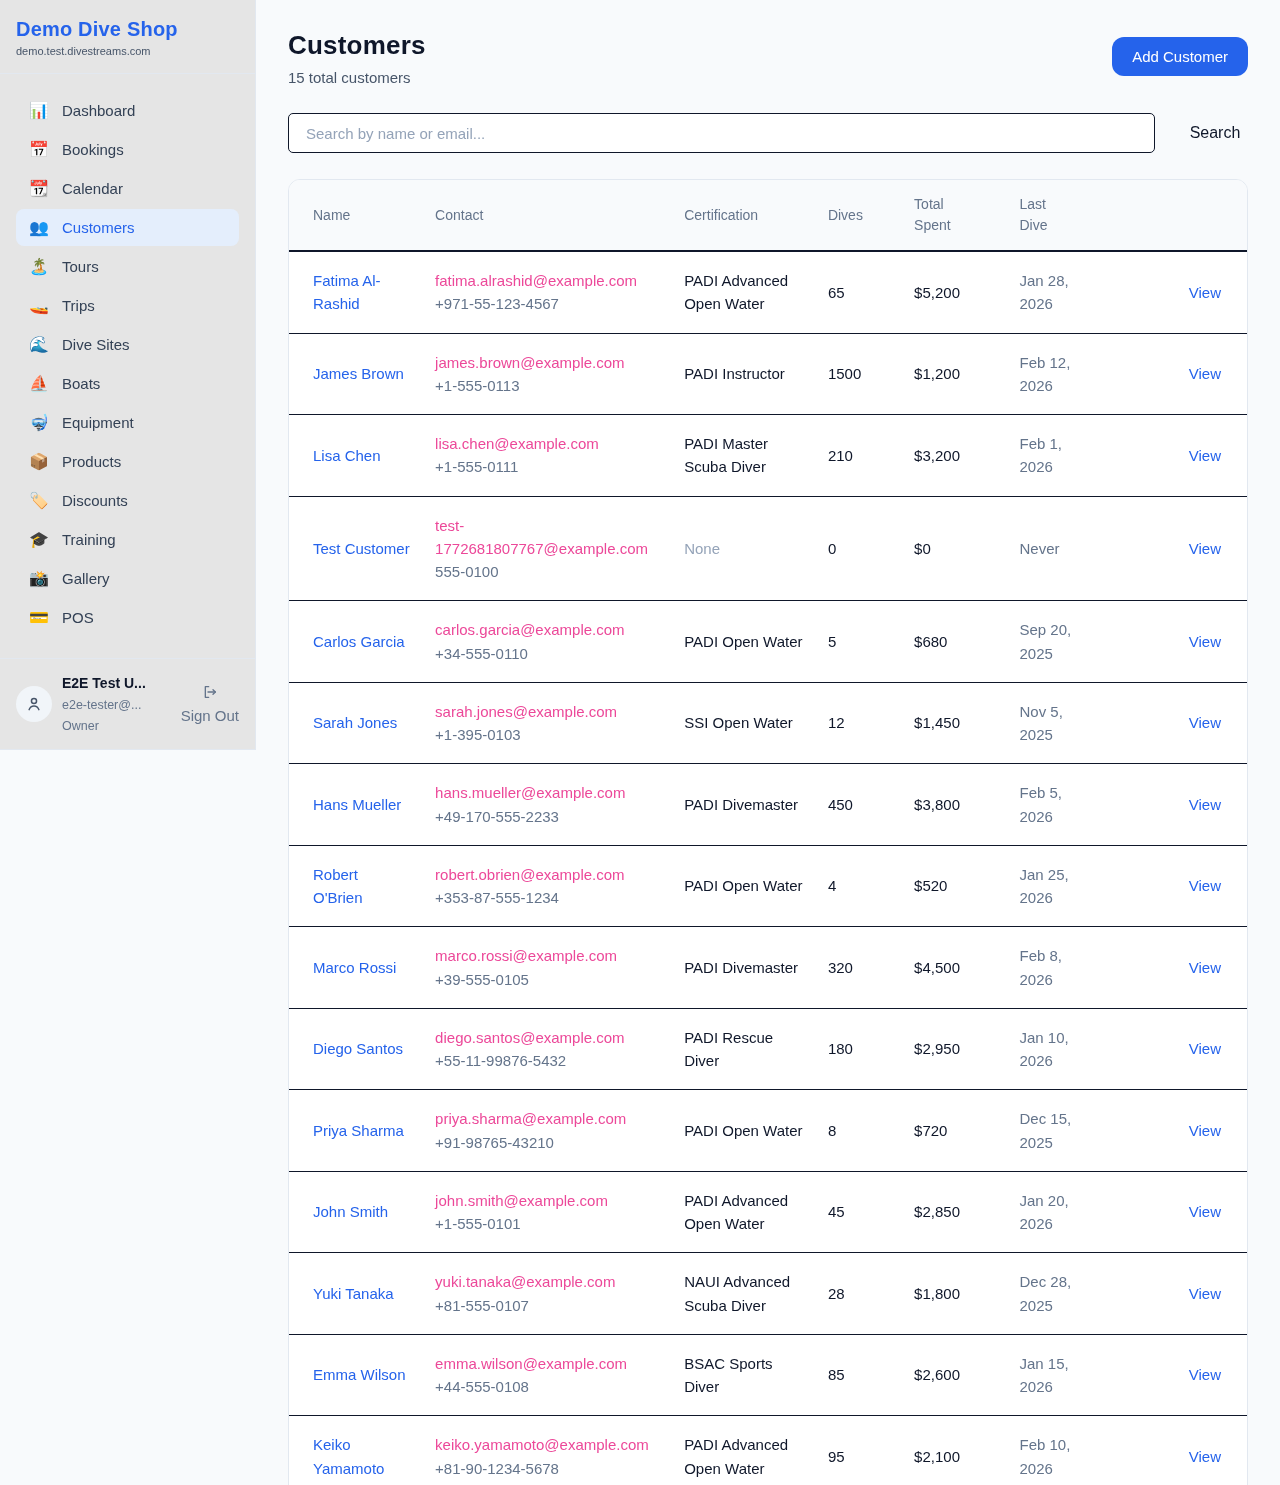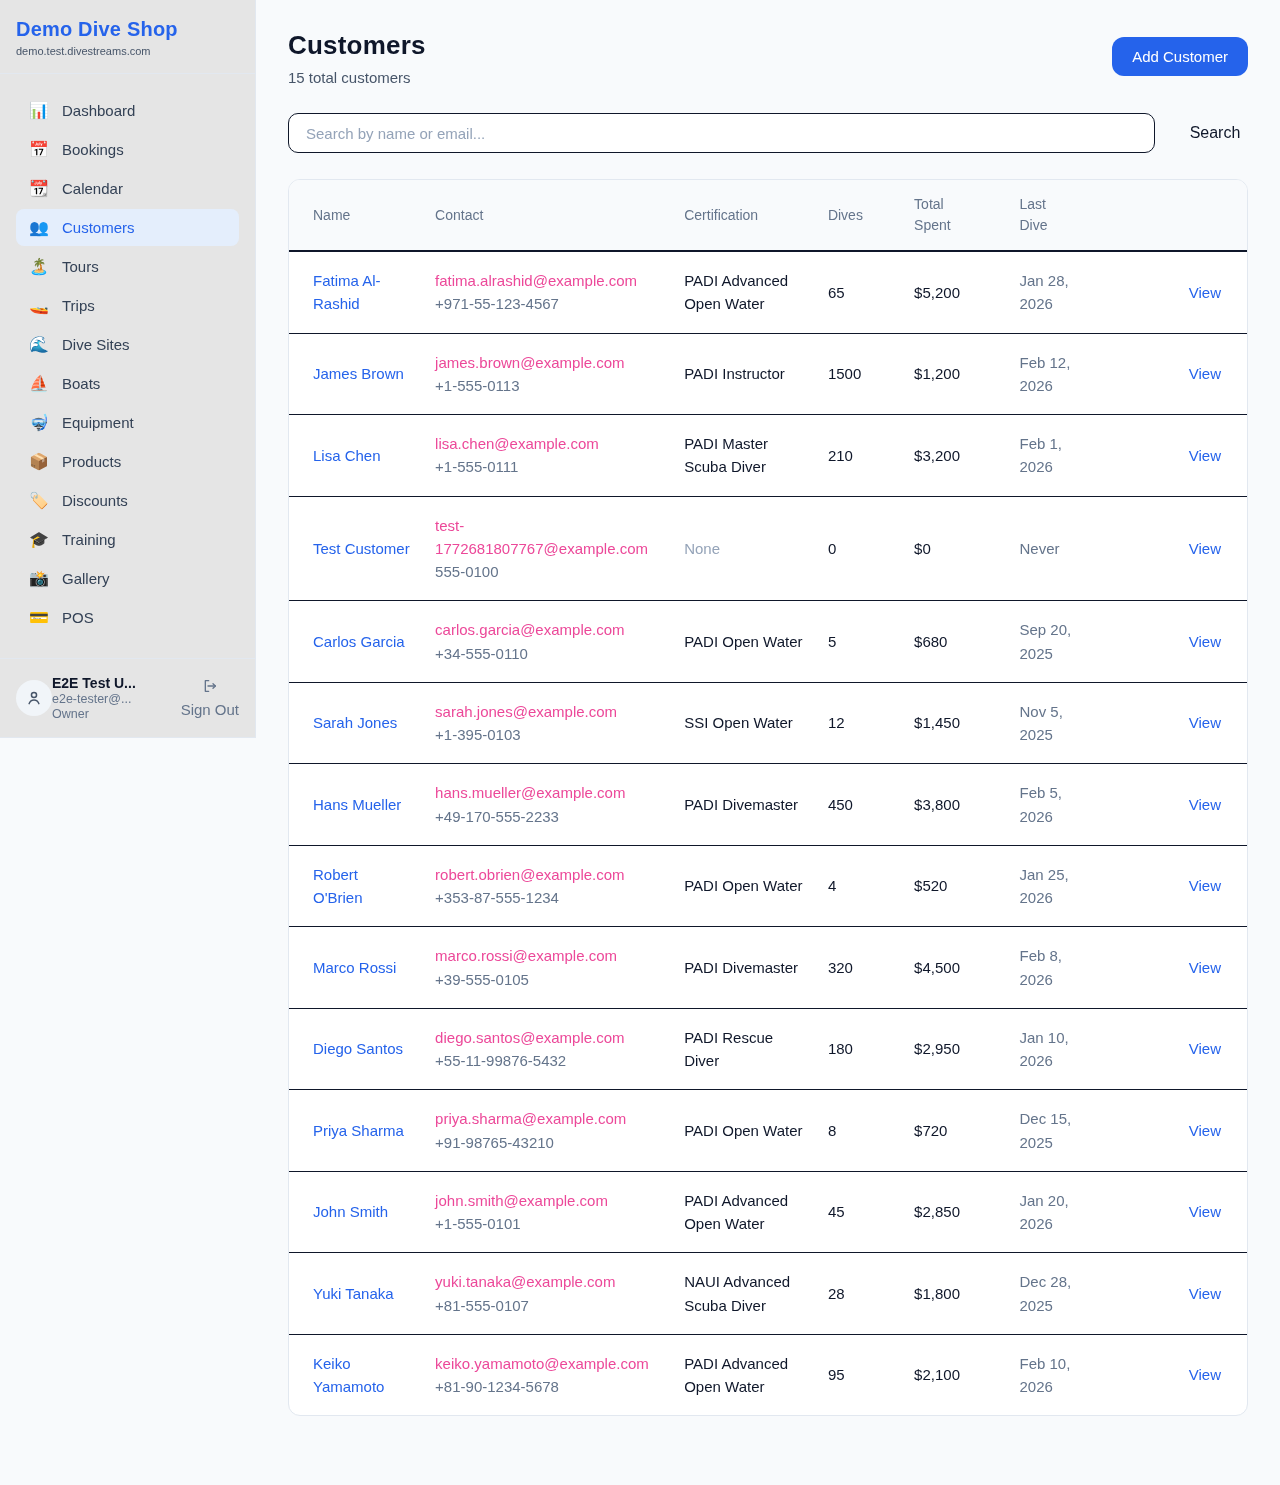--- a/index.html
+++ b/index.html
@@ -21,50 +21,50 @@
   .nav-item {
     display: flex; align-items: center; gap: 13px;
     padding: 10px 13px; border-radius: 8px; margin-bottom: 2px;
     font-size: 15px; color: #334155; cursor: pointer;
   }
   .nav-item.active { background: #e4eefc; color: #2563eb; font-weight: 500; }
   .nav-icon { width: 20px; font-size: 16px; line-height: 1; text-align: center; flex: none; }
 
   .sidebar-footer {
     border-top: 1px solid #e2e8f0; margin-top: 6px;
-    padding: 16px 16px; display: flex; align-items: center; 
+    padding: 16px 16px; display: flex; align-items: center; gap: 10px;
   }
   .avatar {
     width: 36px; height: 36px; border-radius: 50%; background: #f1f5f9;
     display: flex; align-items: center; justify-content: center; flex: none;
   }
   .user-info { min-width: 0; width: 96px; }
   .user-name { font-size: 14px; font-weight: 700; color: #0f172a; white-space: nowrap; }
-  .user-email, .user-role { font-size: 12.5px; color: #64748b; white-space: nowrap; margin-top: 1px; }
+  .user-email, .user-role { font-size: 12.5px; color: #64748b; white-space: nowrap; margin-top: 7px; }
   .signout {
     margin-left: auto; display: flex; align-items: center; gap: 7px;
     color: #64748b; font-size: 15px; background: none; border: none;
     cursor: pointer; font-family: inherit; white-space: nowrap; flex-direction: column;
   }
 
   
   .main { margin-left: 256px; padding: 30px 32px 34px 32px; }
   .main-header { display: flex; align-items: flex-start; justify-content: space-between; }
   .page-title { font-size: 26px; font-weight: 700; color: #0f172a; letter-spacing: .2px; }
   .page-subtitle { font-size: 15px; color: #475569; margin-top: 8px; }
   .btn-primary {
     background: #2563eb; color: #ffffff; border: none; border-radius: 12px;
     font-size: 15px; font-weight: 500; padding: 11px 20px; cursor: pointer;
     font-family: inherit; margin-top: 7px;
   }
 
   .search-row { display: flex; align-items: center; margin-top: 27px; }
   .search-input {
     flex: 1; height: 40px; background: #ffffff;
-    border: 1px solid #0f172a; border-radius: 10px;
+    border: 1px solid #0f172a; border-radius: 5px;
     padding: 0 17px; font-size: 15px; color: #0f172a; font-family: inherit;
   }
   .search-input::placeholder { color: #94a3b8; }
   .search-btn {
     background: none; border: none; font-size: 16px; color: #0f172a;
     font-family: inherit; cursor: pointer; padding: 8px 0; margin-left: 27px; width: 66px;
   }
 
   .table-card {
     margin-top: 26px; background: #ffffff; border: 1px solid #e2e8f0;
@@ -450,20 +450,36 @@
     </td>
     <td class="cert-cell">NAUI Advanced Scuba Diver</td>
     <td class="dives-cell">28</td>
     <td class="spent-cell">$1,800</td>
     <td class="last-cell">Dec 28, 2025</td>
     <td class="view-cell">
       <a href="#">View</a>
     </td>
   </tr>
 
+  <tr>
+    <td class="name-cell">
+      <a href="#">Emma Wilson</a>
+    </td>
+    <td>
+      <div class="contact-email">emma.wilson@example.com</div>
+      <div class="contact-phone">+44-555-0108</div>
+    </td>
+    <td class="cert-cell">BSAC Sports Diver</td>
+    <td class="dives-cell">85</td>
+    <td class="spent-cell">$2,600</td>
+    <td class="last-cell">Jan 15, 2026</td>
+    <td class="view-cell">
+      <a href="#">View</a>
+    </td>
+  </tr>
 
   <tr>
     <td class="name-cell">
       <a href="#">Keiko Yamamoto</a>
     </td>
     <td>
       <div class="contact-email">keiko.yamamoto@example.com</div>
       <div class="contact-phone">+81-90-1234-5678</div>
     </td>
     <td class="cert-cell">PADI Advanced Open Water</td>

